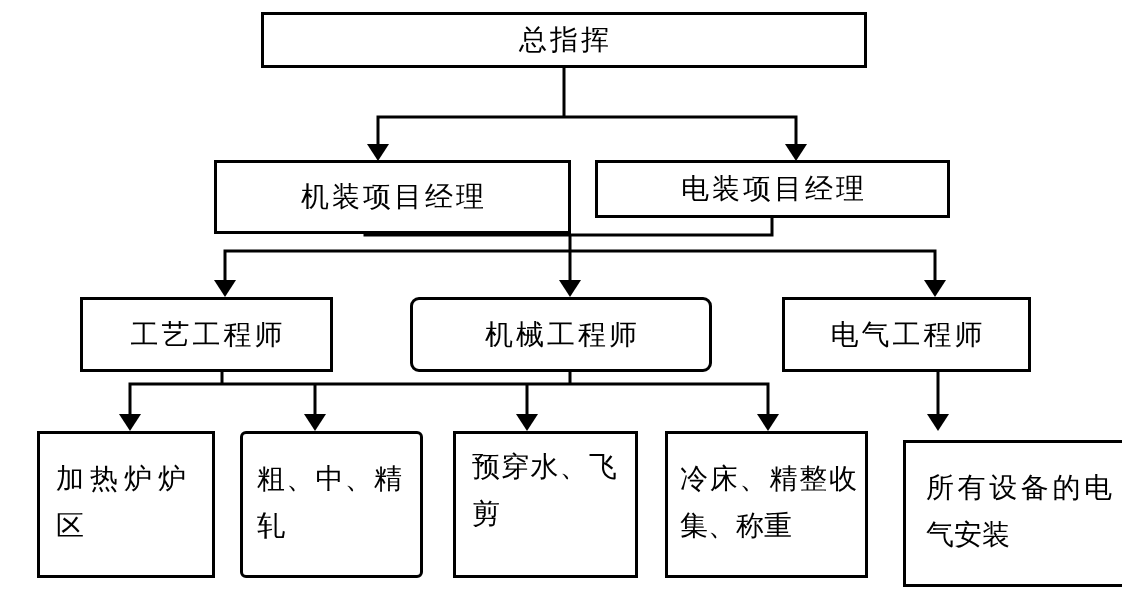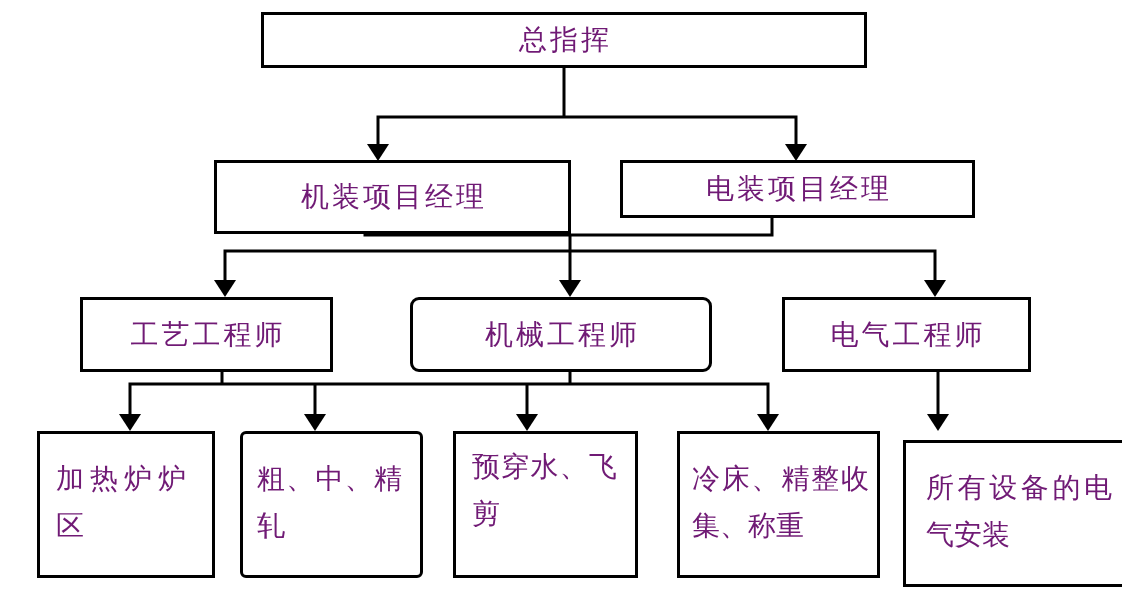--- a/index.html
+++ b/index.html
@@ -35,38 +35,38 @@
   }
   .node.leaf {
     text-align: justify;
     text-justify: inter-ideograph;
     line-height: 47px;
   }
   
   #n-root { left: 261px; top: 12px;  width: 606px; height: 56px; }
   
   #n-l2a  { left: 205px; top: 160px; width: 357px; height: 74px; margin-left: 9px; }
-  #n-l2b  { left: 595px; top: 160px; width: 355px; height: 58px; margin-left: 25px; }
+  #n-l2b  { left: 595px; top: 160px; width: 355px; height: 58px; }
   
   #n-l3a  { left: 80px;  top: 297px; width: 253px; height: 75px; }
   #n-l3b  { left: 410px; top: 297px; width: 302px; height: 75px; border-radius: 9px; }
   #n-l3c  { left: 782px; top: 297px; width: 249px; height: 75px; }
   
   #n-l4a  { left: 37px;  top: 431px; width: 178px; height: 147px; padding: 21px 26px 4px 16px; }
   #n-l4b  { left: 240px; top: 431px; width: 183px; height: 147px; padding: 21px 18px 0 14px; }
   #n-l4c  { left: 453px; top: 431px; width: 185px; height: 147px; padding: 9px 18px 0 16px; }
   #n-l4d  { left: 665px; top: 431px; width: 203px; height: 147px; padding: 21px 8px 0 12px; }
   #n-l4e  { left: 903px; top: 440px; width: 240px; height: 147px; padding: 21px 28px 0 20px; }
   .cline { fill: none; stroke: #000000; stroke-width: 3; stroke-linecap: square; }
   .ahead { fill: #000000; stroke: none; }
 </style>
 </head>
 <body>
 
-<div id="canvas" style="background: rgb(255, 255, 255); color: #701a75;">
+<div id="canvas" style="background: rgb(255, 255, 255); color: #000000;">
 
   <svg id="connectors" viewBox="0 0 1122 591" xmlns="http://www.w3.org/2000/svg">
 
     <path class="cline" d="M564 68 V117 M378 117 H796 M378 117 V146 M796 117 V146" style="stroke: rgb(0, 0, 0);"></path>
     <polygon class="ahead" points="367,144 389,144 378,161" style="fill: rgb(0, 0, 0);"></polygon>
     <polygon class="ahead" points="785,144 807,144 796,161" style="fill: rgb(0, 0, 0);"></polygon>
 
     <path class="cline" d="M365 218 V235 M772 218 V235 M365 235 H772 M570 235 V251 M225 251 H935 M225 251 V282 M570 251 V282 M935 251 V282" style="stroke: rgb(0, 0, 0);"></path>
     <polygon class="ahead" points="214,280 236,280 225,297" style="fill: rgb(0, 0, 0);"></polygon>
     <polygon class="ahead" points="559,280 581,280 570,297" style="fill: rgb(0, 0, 0);"></polygon>
@@ -99,16 +99,16 @@
   <div class="node center" id="n-l3b" style="border-color: rgb(0, 0, 0);">
     <span>机械工程师</span>
   </div>
   <div class="node center" id="n-l3c" style="border-color: rgb(0, 0, 0);">
     <span>电气工程师</span>
   </div>
 
   <div class="node leaf" id="n-l4a" style="border-color: rgb(0, 0, 0);">加热炉炉区</div>
   <div class="node leaf" id="n-l4b" style="border-color: rgb(0, 0, 0); border-radius: 6px;">粗、中、精轧</div>
   <div class="node leaf" id="n-l4c" style="border-color: rgb(0, 0, 0);">预穿水、飞剪</div>
-  <div class="node leaf" id="n-l4d" style="border-color: rgb(0, 0, 0); margin-left: 12px;">冷床、精整收集、称重</div>
+  <div class="node leaf" id="n-l4d" style="border-color: rgb(0, 0, 0);">冷床、精整收集、称重</div>
   <div class="node leaf" id="n-l4e" style="border-color: rgb(0, 0, 0);">所有设备的电气安装</div>
 
 </div>
 
 </body></html>

